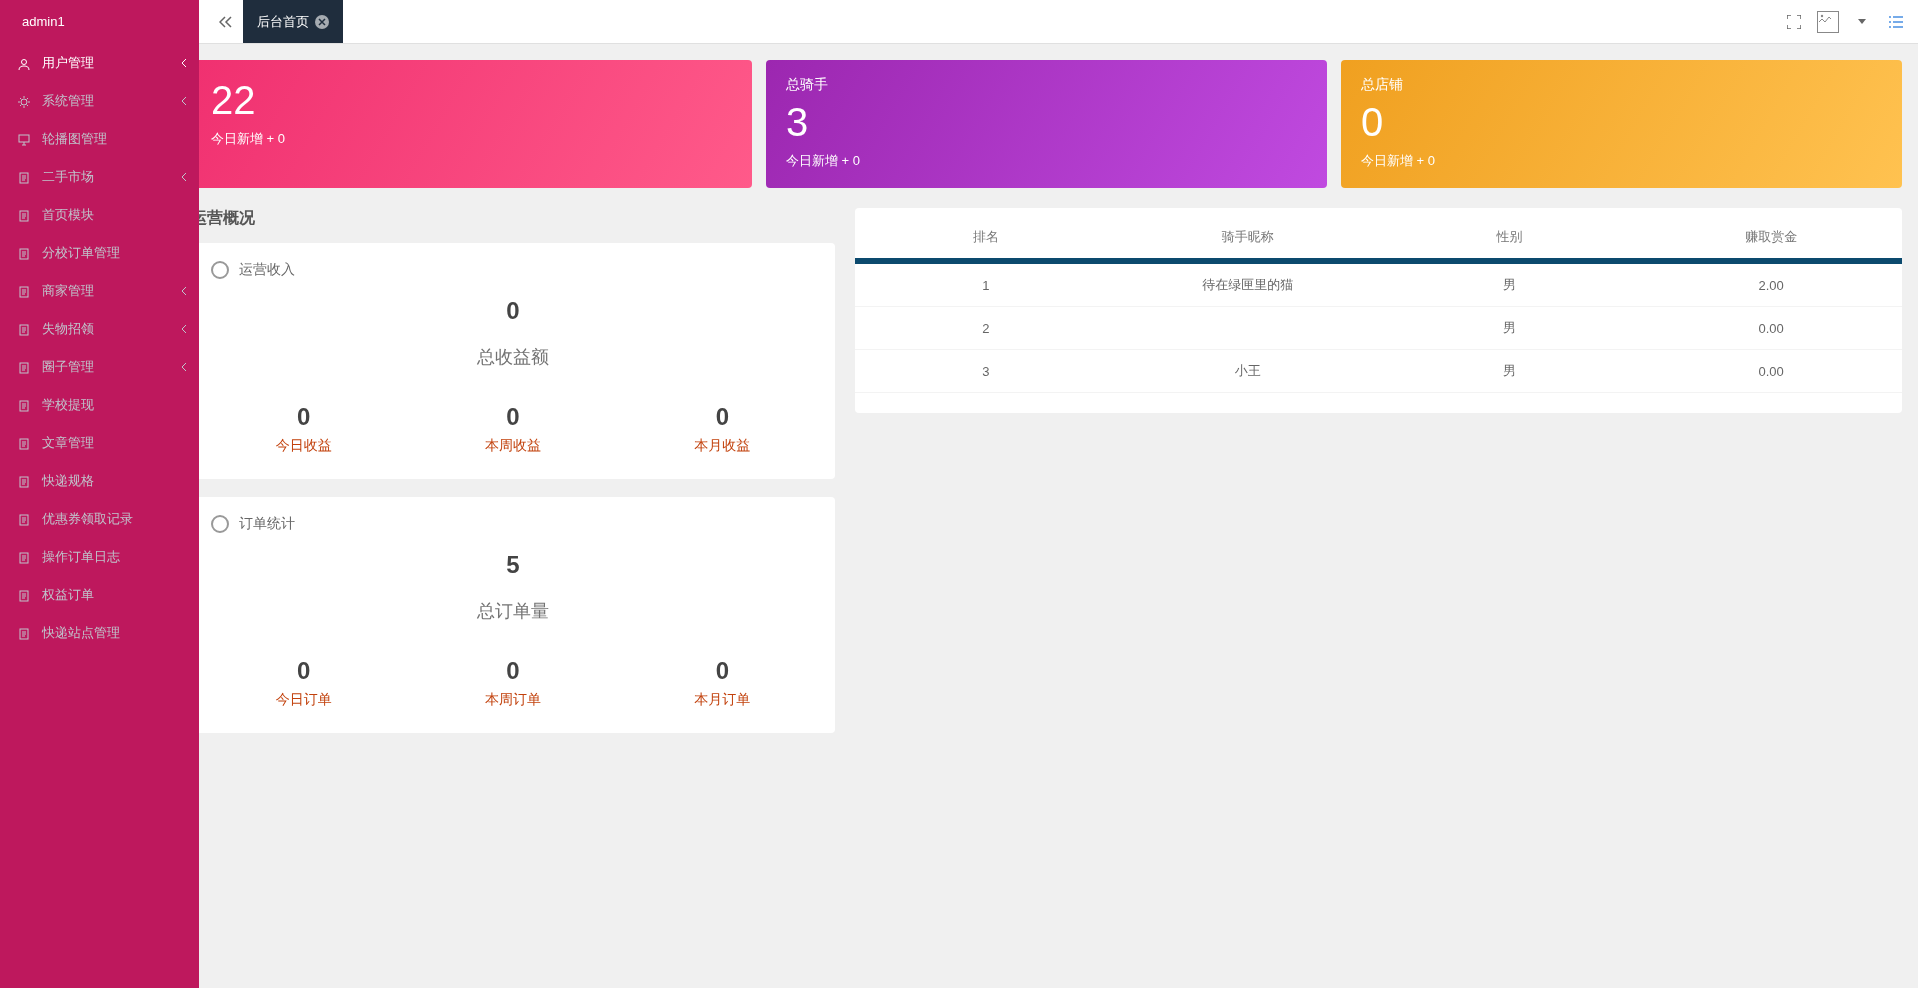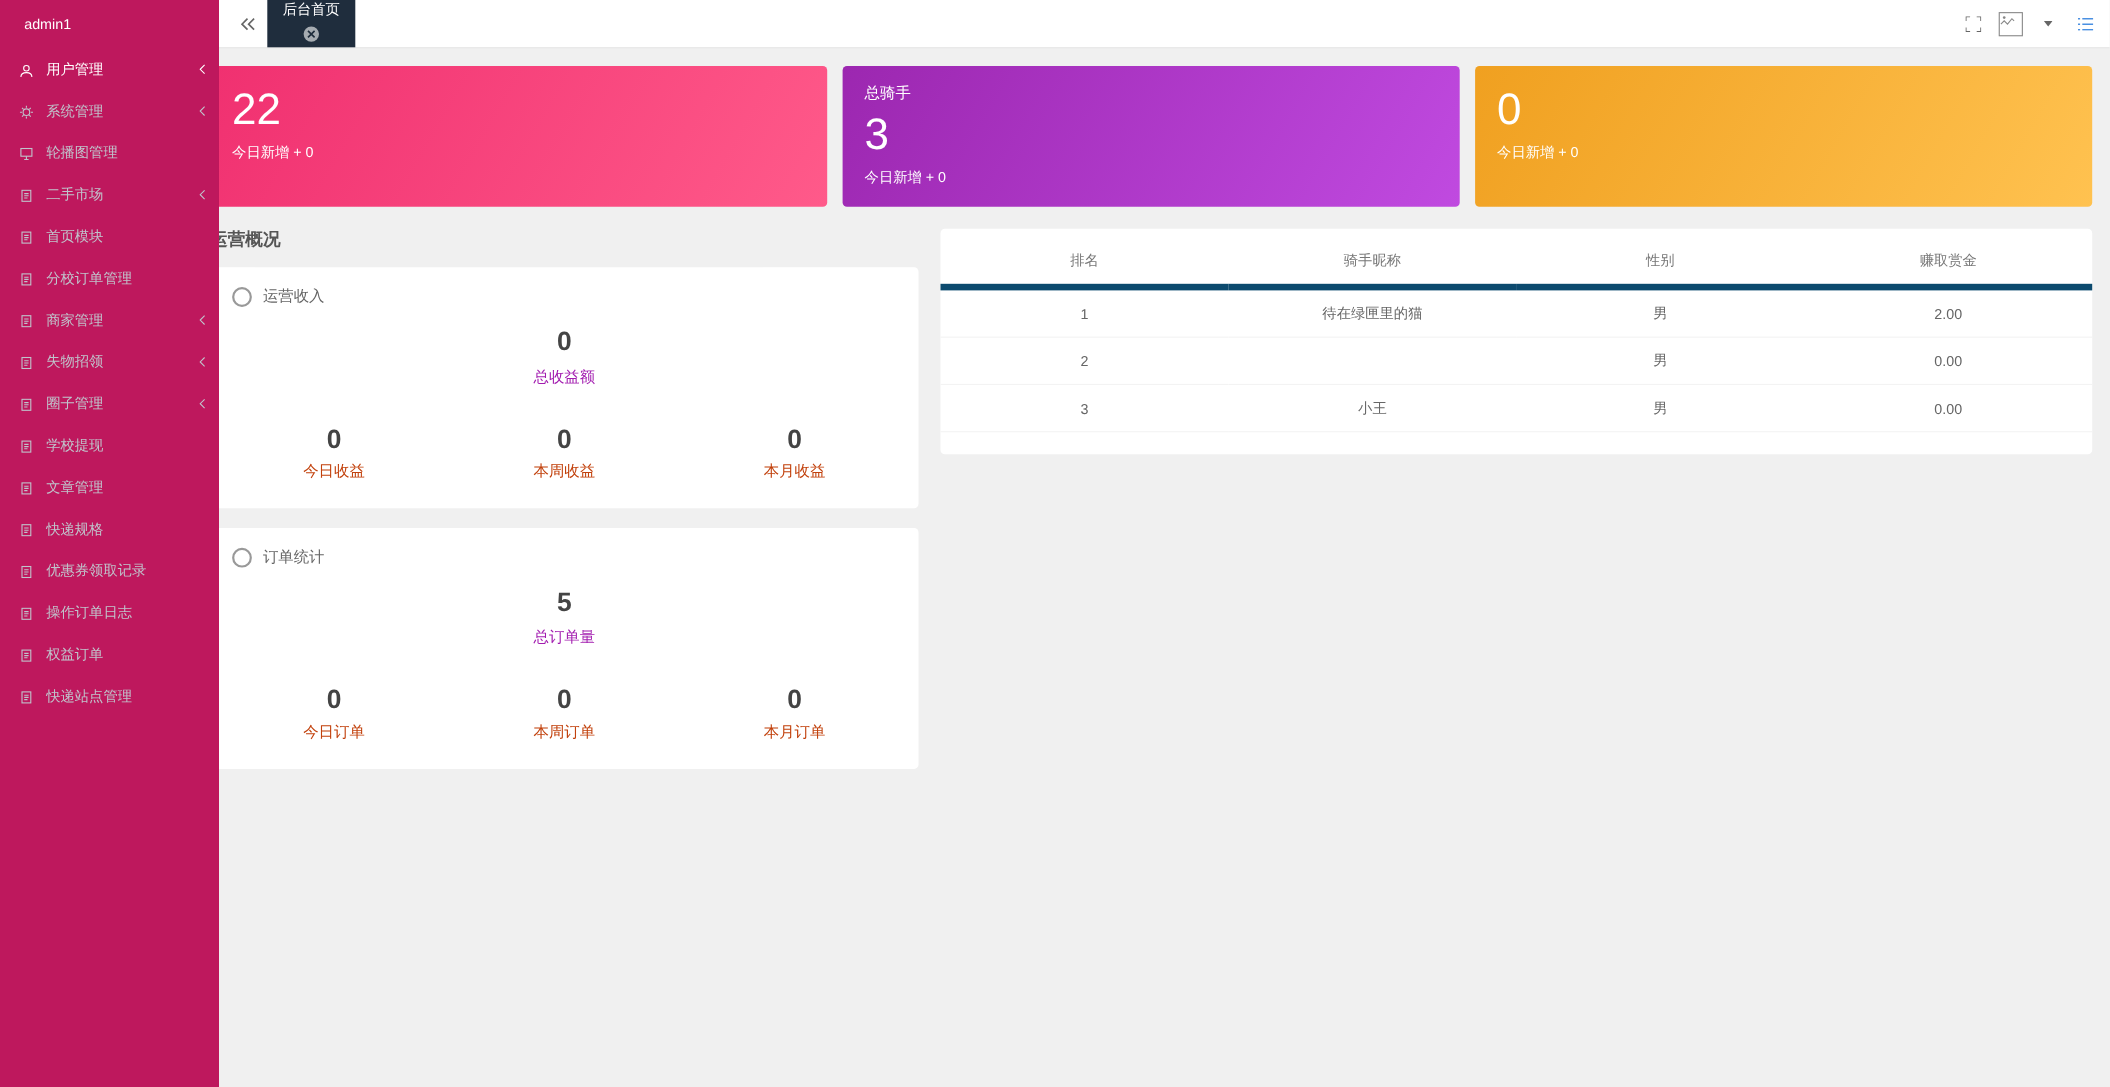--- a/index.html
+++ b/index.html
@@ -12,21 +12,21 @@
 .sidebar-menu li { height: 38px; line-height: 38px; padding-left: 18px; font-size: 13px; color: #c0c4cc; cursor: pointer; position: relative; }
 .sidebar-menu li.active { color: #fff; }
 .sidebar-menu li .menu-icon { display: inline-block; width: 16px; margin-right: 8px; vertical-align: middle; }
 .sidebar-menu li .chev { position: absolute; right: 12px; top: 50%; transform: translateY(-50%); }
 
 
 .main { margin-left: 175px; }
 .topbar { height: 44px; background: #fff; border-bottom: 1px solid #e0e0e0; display: flex; align-items: stretch; }
 .topbar-left { display: flex; align-items: stretch; }
 .topbar-btn { width: 34px; display: flex; align-items: center; justify-content: center; cursor: pointer; color: #666; }
-.topbar-tab { background: #1f2d3d; color: #fff; display: flex; align-items: center; padding: 0 14px; font-size: 13px; gap: 6px; cursor: pointer; flex-direction: column; }
+.topbar-tab { background: #1f2d3d; color: #fff; display: flex; align-items: center; padding: 0 14px; font-size: 13px; gap: 6px; cursor: pointer; }
 .topbar-tab .close { width: 14px; height: 14px; border-radius: 50%; background: rgba(255,255,255,0.6); color: #1f2d3d; display: inline-flex; align-items: center; justify-content: center; font-size: 10px; }
 .topbar-right { margin-left: auto; display: flex; align-items: center; padding-right: 10px; gap: 10px; }
 .topbar-right .tbr-item { width: 24px; height: 24px; display: flex; align-items: center; justify-content: center; cursor: pointer; color: #666; }
 .avatar-box { width: 22px; height: 22px; border: 1px solid #888; display: inline-flex; align-items: flex-start; justify-content: flex-start; overflow: hidden; }
 
 
 .content { padding: 16px; }
 .stat-row { display: flex; gap: 14px; }
 .stat-card { flex: 1; border-radius: 4px; color: #fff; padding: 16px 20px 18px; }
 .stat-card h4 { font-weight: 400; font-size: 14px; margin-bottom: 4px; }
@@ -39,21 +39,21 @@
 .two-col { display: flex; gap: 20px; margin-top: 20px; }
 .col-left { flex: 0 0 644px; }
 .col-right { flex: 1; }
 .section-title { font-size: 16px; font-weight: 700; color: #555; margin-bottom: 14px; }
 
 .white-card { background: #fff; border-radius: 4px; padding: 18px 8px 24px; margin-bottom: 18px; }
 .wc-head { display: flex; gap: 10px; padding: 0 12px 8px; color: #666; font-size: 14px; }
 .wc-head .wc-icon { width: 18px; height: 18px; border: 2px solid #999; border-radius: 50%; position: relative; display: inline-block; }
 .metric-full { text-align: center; padding: 10px 0 8px; }
 .metric-full .val { font-size: 24px; font-weight: 700; color: #444; }
-.metric-full .lbl { color: #a21caf; margin-top: 9px; font-size: 14px; }
+.metric-full .lbl { color: #737373; margin-top: 20px; font-size: 18px; }
 .metric-row { display: flex; margin-top: 26px; }
 .metric-row .m { flex: 1; text-align: center; }
 .metric-row .m .val { font-size: 24px; font-weight: 700; color: #444; }
 .metric-row .m .lbl { color: #c2410c; margin-top: 6px; font-size: 14px; }
 
 .table-card { background: #fff; border-radius: 4px; padding: 8px 0 20px; }
 table { width: 100%; border-collapse: collapse; table-layout: fixed; }
 th, td { padding: 12px 8px; text-align: center; font-size: 13px; }
 th { color: #777; font-weight: 400; border-bottom: 6px solid #0c4a6e; }
 td { color: #666; border-bottom: 1px solid #f3f3f3; }
@@ -213,20 +213,21 @@
       <div class="stat-card card-pink">
         <div class="big">22</div>
         <div class="sub">今日新增 + 0</div>
       </div>
       <div class="stat-card card-purple">
         <h4>总骑手</h4>
         <div class="big">3</div>
         <div class="sub">今日新增 + 0</div>
       </div>
       <div class="stat-card card-orange">
+        <h4>总店铺</h4>
         <div class="big">0</div>
         <div class="sub">今日新增 + 0</div>
       </div>
     </div>
 
     <div class="two-col">
 
       <div class="col-left">
         <div class="section-title">运营概况</div>
 

